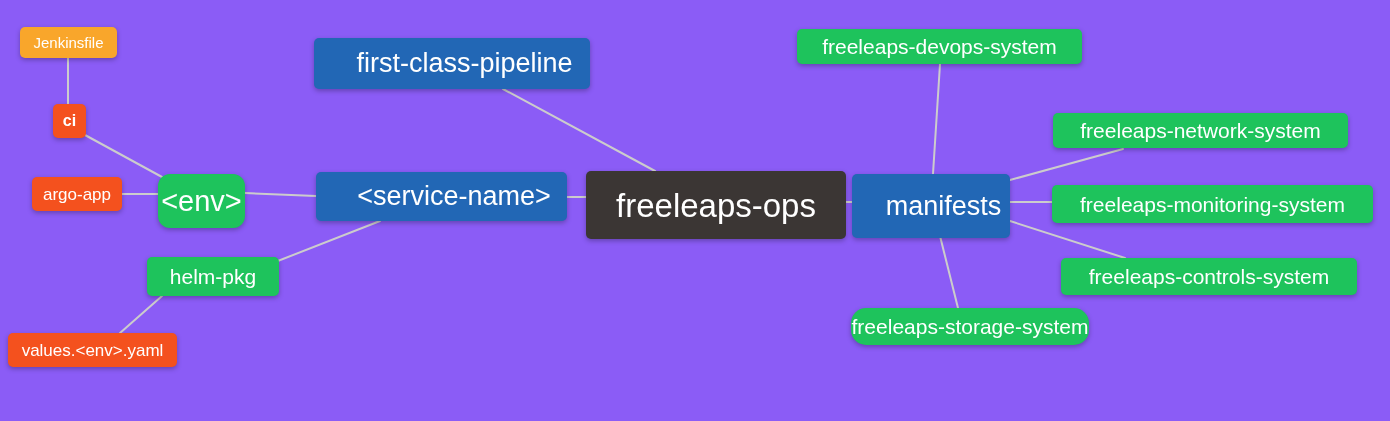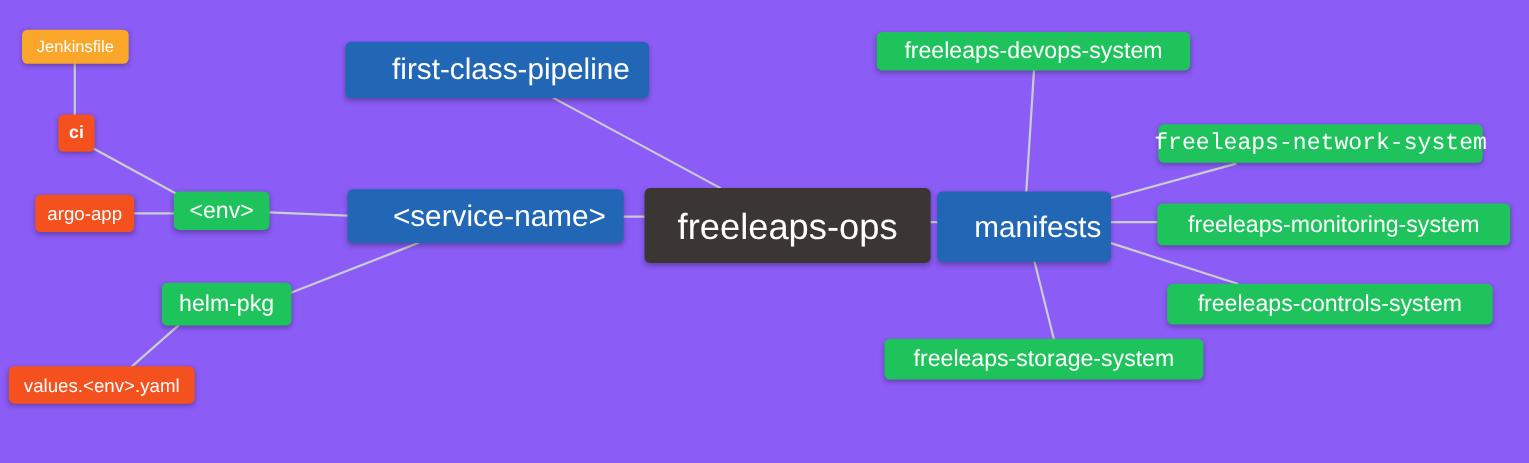--- a/index.html
+++ b/index.html
@@ -25,32 +25,32 @@
   }
   .c-blue{background:var(--blue,#2267b5);padding-left:25px;}
   .c-green{background:var(--green,#1ec35c);}
   .c-orange{background:var(--orange,#f9a62b);}
   .c-red{background:var(--red,#f4511e);}
   .c-dark{background:var(--dark,#3b3634);}
 
   .p-jenkinsfile{left:20px;top:27px;width:97px;height:31px;font-size:15px;}
   .p-ci{left:53px;top:104px;width:33px;height:34px;font-size:16px;font-weight:bold;}
   .p-argo-app{left:32px;top:177px;width:90px;height:34px;font-size:17px;}
-  .p-env{left:158px;top:174px;width:87px;height:35px;font-size:21px;}
-  .p-helm-pkg{left:147px;top:257px;width:118px;height:39px;font-size:21px;}
+  .p-env{left:158px;top:174px;width:87px;height:54px;font-size:29px;border-radius:12px;}
+  .p-helm-pkg{left:147px;top:257px;width:132px;height:39px;font-size:21px;}
   .p-values-env-yaml{left:8px;top:333px;width:169px;height:34px;font-size:17px;text-align:right;}
   .p-first-class-pipeline{left:314px;top:38px;width:276px;height:51px;font-size:27px;}
   .p-service-name{left:316px;top:172px;width:251px;height:49px;font-size:27px;}
   .p-freeleaps-ops{left:586px;top:171px;width:260px;height:68px;font-size:33px;}
   .p-manifests{left:852px;top:174px;width:158px;height:64px;font-size:27px;}
   .p-devops-system{left:797px;top:29px;width:285px;height:35px;font-size:21px;text-align:right;}
-  .p-network-system{left:1053px;top:113px;width:295px;height:35px;font-size:21px;font-family:Liberation Mono, monospace;}
+  .p-network-system{left:1053px;top:113px;width:295px;height:35px;font-size:21px;}
   .p-monitoring-system{left:1052px;top:185px;width:321px;height:38px;font-size:21px;}
   .p-controls-system{left:1061px;top:258px;width:296px;height:37px;font-size:21px;}
-  .p-storage-system{left:804px;top:308px;width:290px;height:37px;font-size:21px;}
+  .p-storage-system{left:851px;top:308px;width:238px;height:37px;font-size:21px;border-radius:15px;}
 </style>
 </head>
 <body>
 
 <div id="canvas">
 
   <svg id="edges" viewBox="0 0 1390 421" xmlns="http://www.w3.org/2000/svg">
     <line x1="68" y1="58" x2="68" y2="104"></line>
     <line x1="85" y1="135" x2="162" y2="177"></line>
     <line x1="122" y1="194" x2="158" y2="194"></line>

